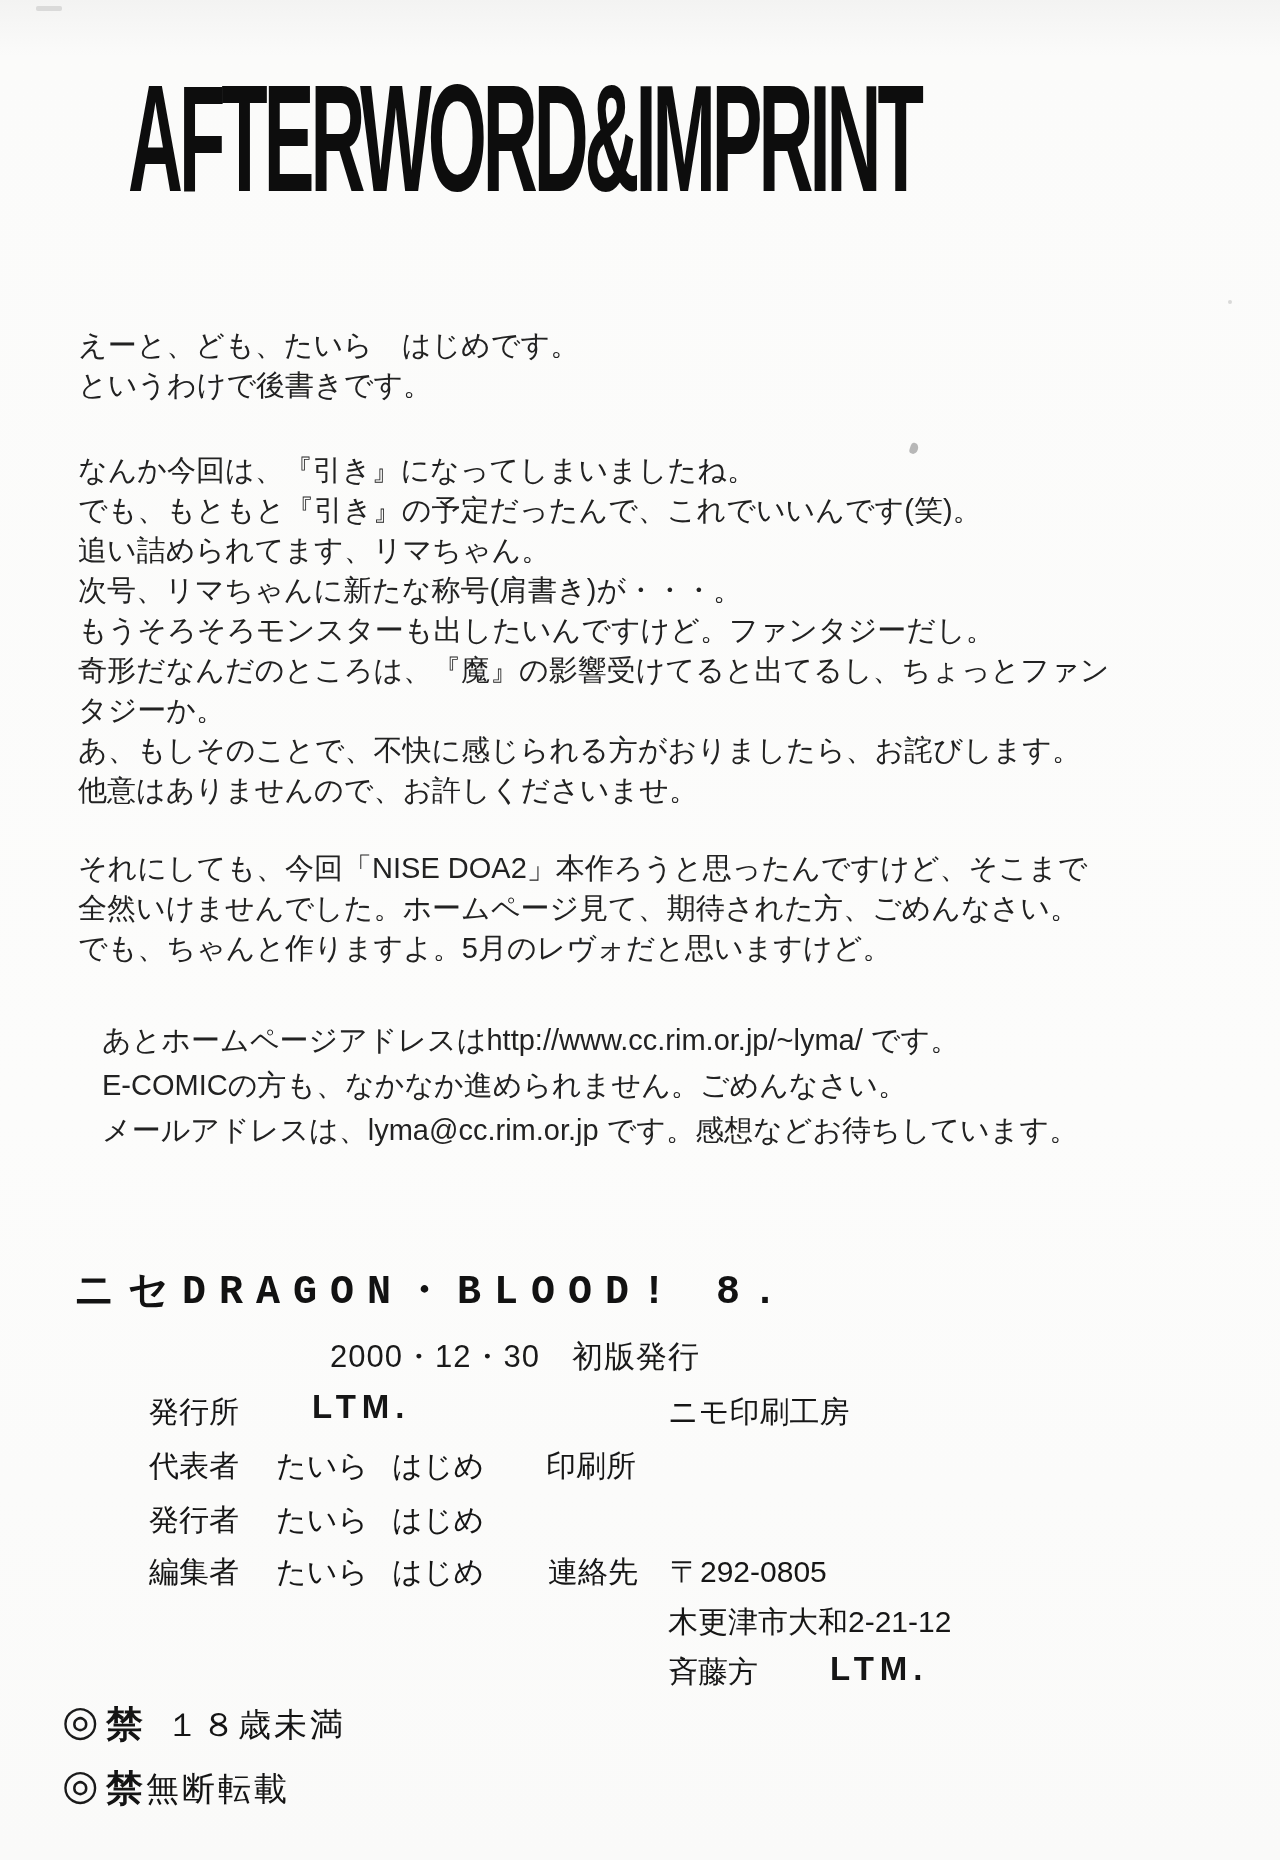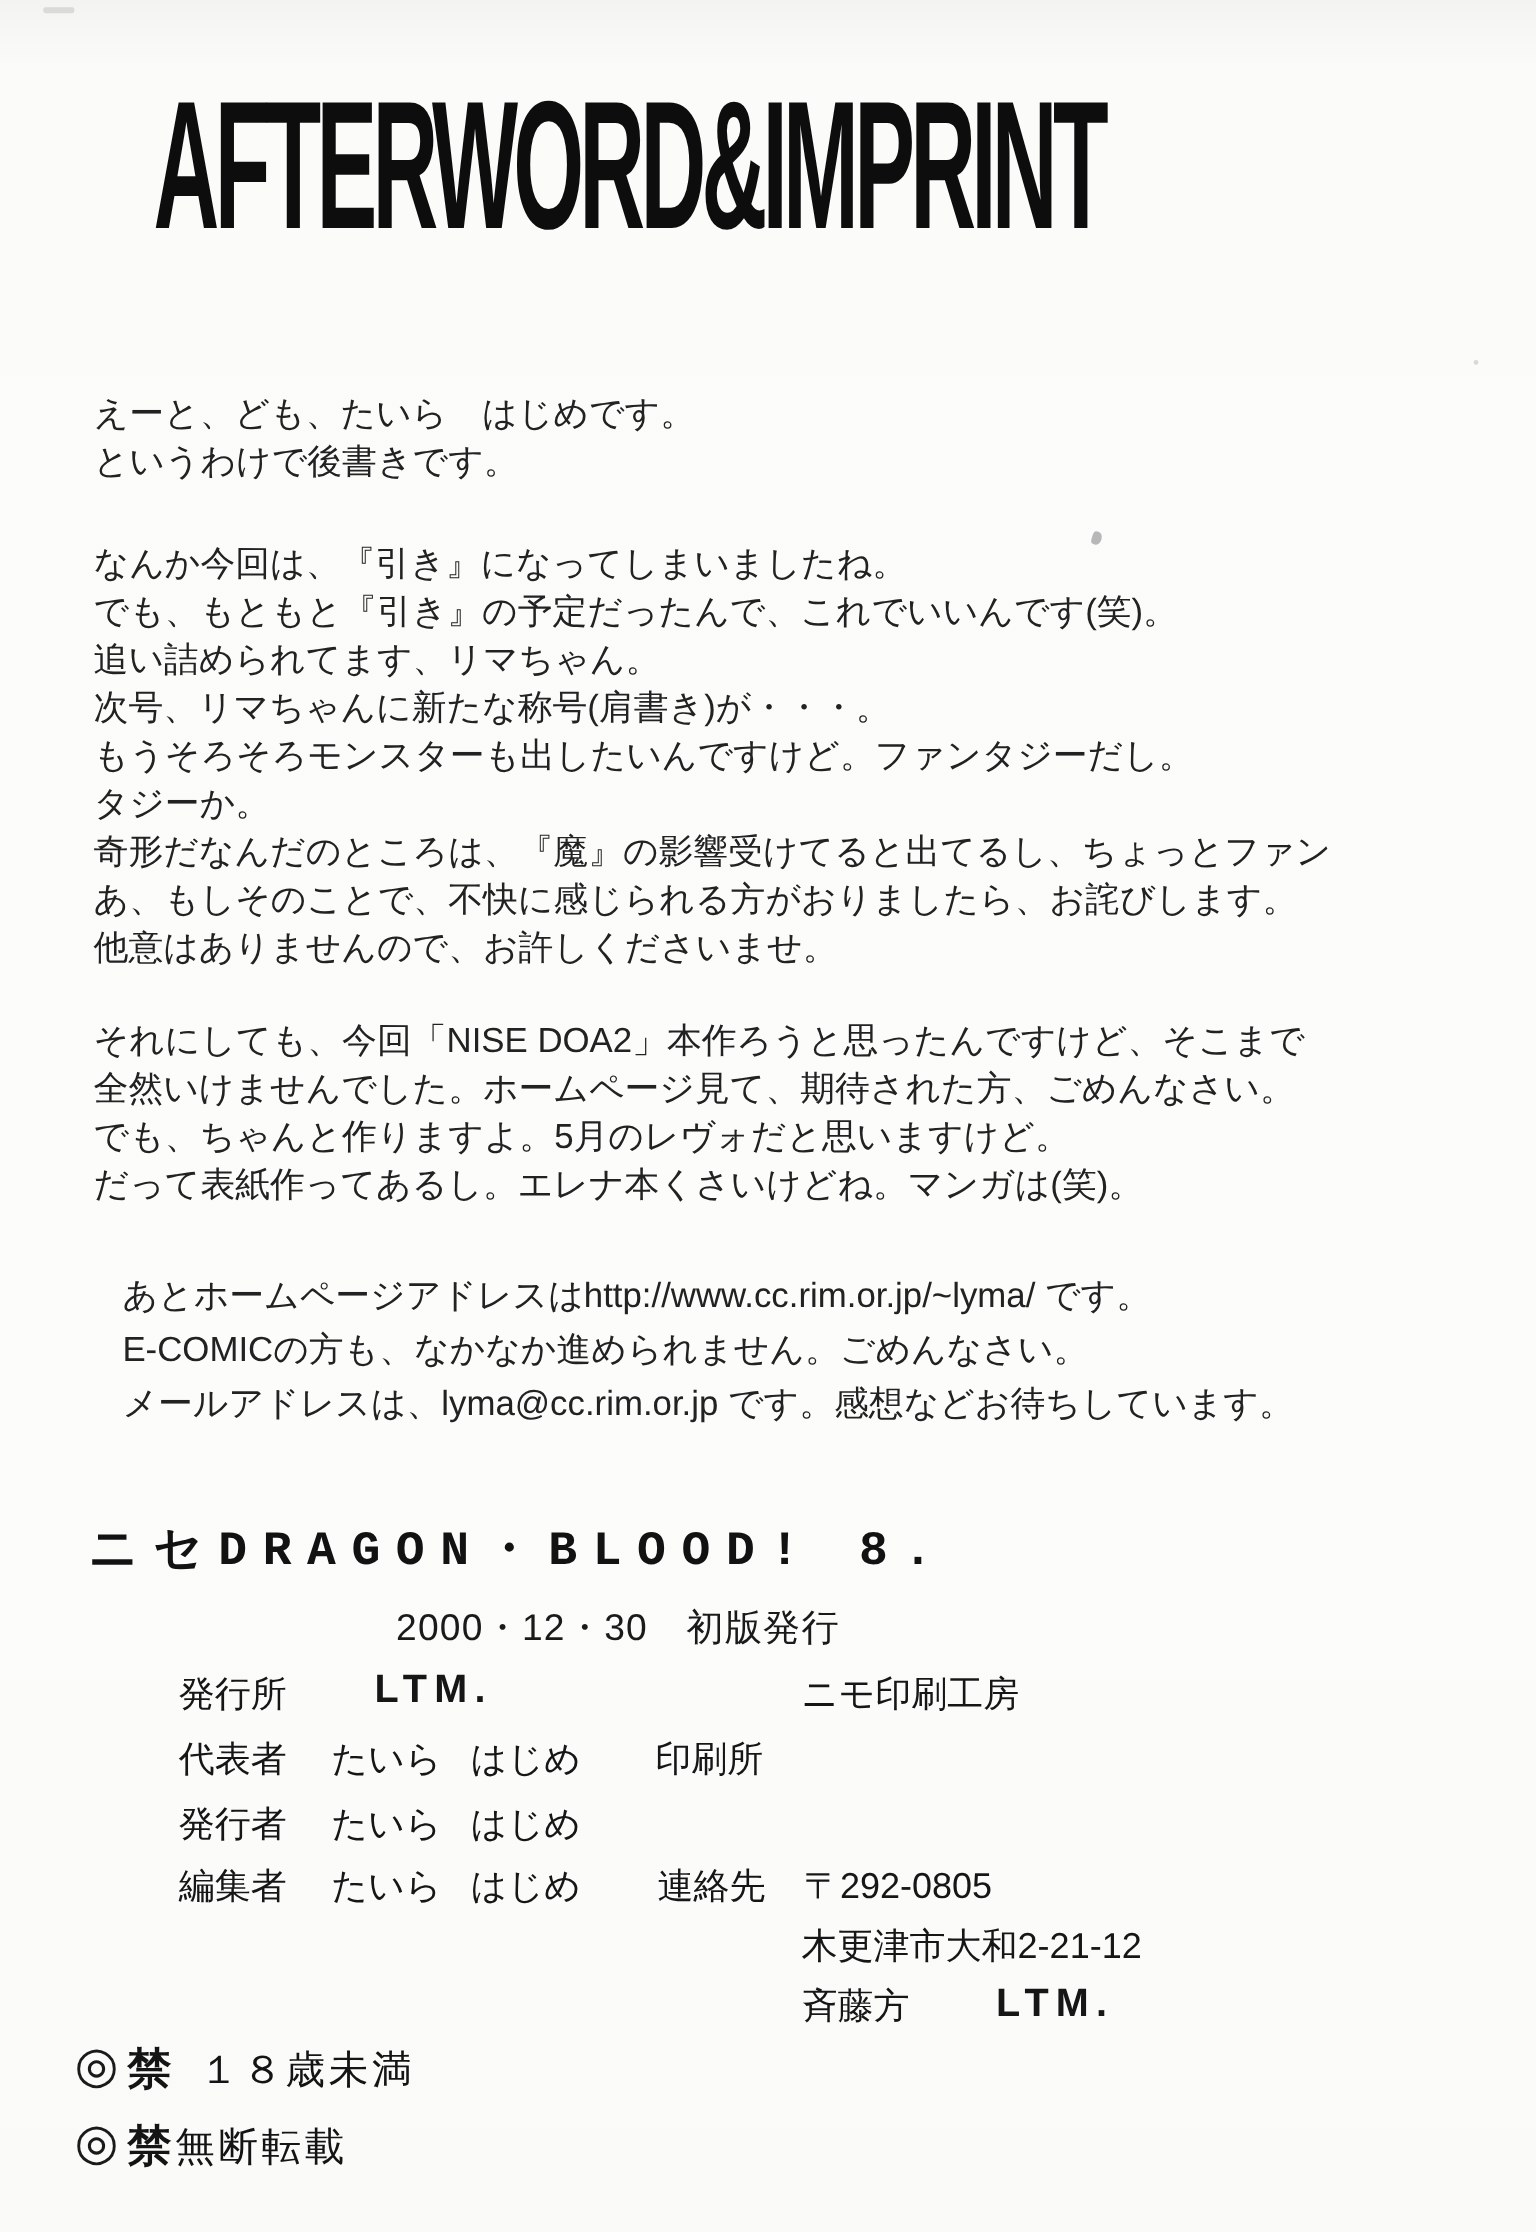--- a/index.html
+++ b/index.html
@@ -58,30 +58,29 @@
     <div class="para p1">
       <p>えーと、ども、たいら　はじめです。</p>
       <p>というわけで後書きです。</p>
     </div>
     <div class="para p2">
       <p>なんか今回は、『引き』になってしまいましたね。</p>
       <p>でも、もともと『引き』の予定だったんで、これでいいんです(笑)。</p>
       <p>追い詰められてます、リマちゃん。</p>
       <p>次号、リマちゃんに新たな称号(肩書き)が・・・。</p>
       <p>もうそろそろモンスターも出したいんですけど。ファンタジーだし。</p>
+      <p>奇形だなんだのところは、『魔』の影響受けてると出てるし、ちょっとファン</p>
       <p>タジーか。</p>
-      <p>奇形だなんだのところは、『魔』の影響受けてると出てるし、ちょっとファン</p>
       <p>あ、もしそのことで、不快に感じられる方がおりましたら、お詫びします。</p>
       <p>他意はありませんので、お許しくださいませ。</p>
     </div>
     <div class="para p3">
       <p>それにしても、今回「NISE DOA2」本作ろうと思ったんですけど、そこまで</p>
       <p>全然いけませんでした。ホームページ見て、期待された方、ごめんなさい。</p>
       <p>でも、ちゃんと作りますよ。5月のレヴォだと思いますけど。</p>
-      <p>だって表紙作ってあるし。エレナ本くさいけどね。マンガは(笑)。</p>
     </div>
     <div class="para p4">
       <p>あとホームページアドレスはhttp://www.cc.rim.or.jp/~lyma/ です。</p>
       <p>E-COMICの方も、なかなか進められません。ごめんなさい。</p>
       <p>メールアドレスは、lyma@cc.rim.or.jp です。感想などお待ちしています。</p>
     </div>
   </div>
 
   <div class="imprint">
     <div class="book-title">ニセDRAGON・BLOOD! 8.</div>

